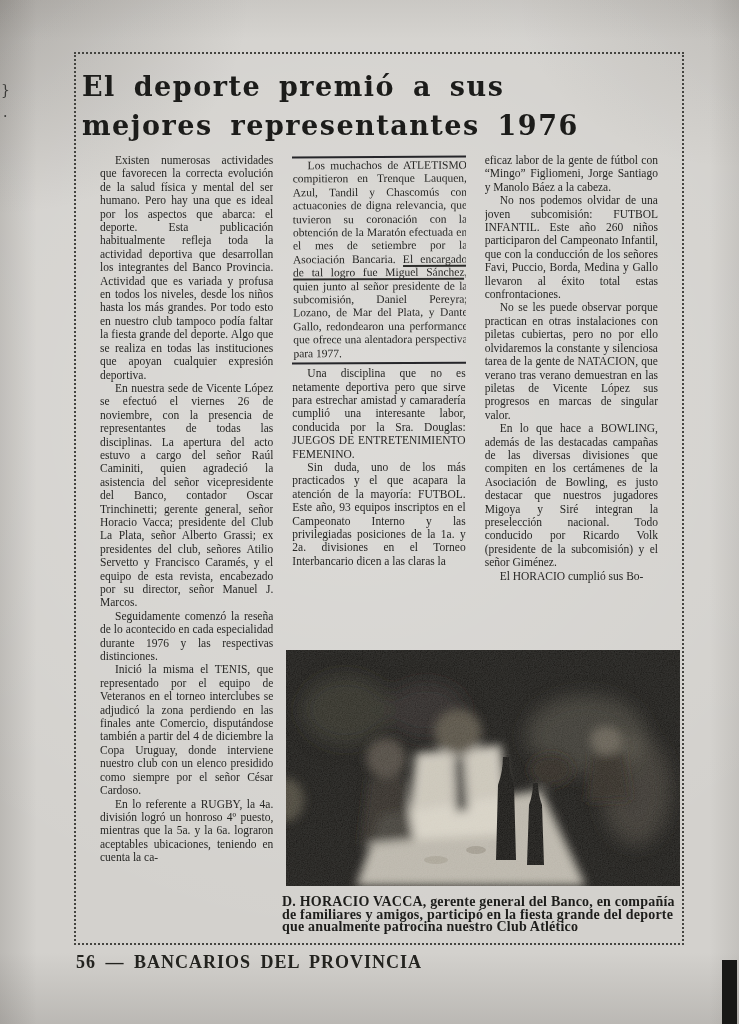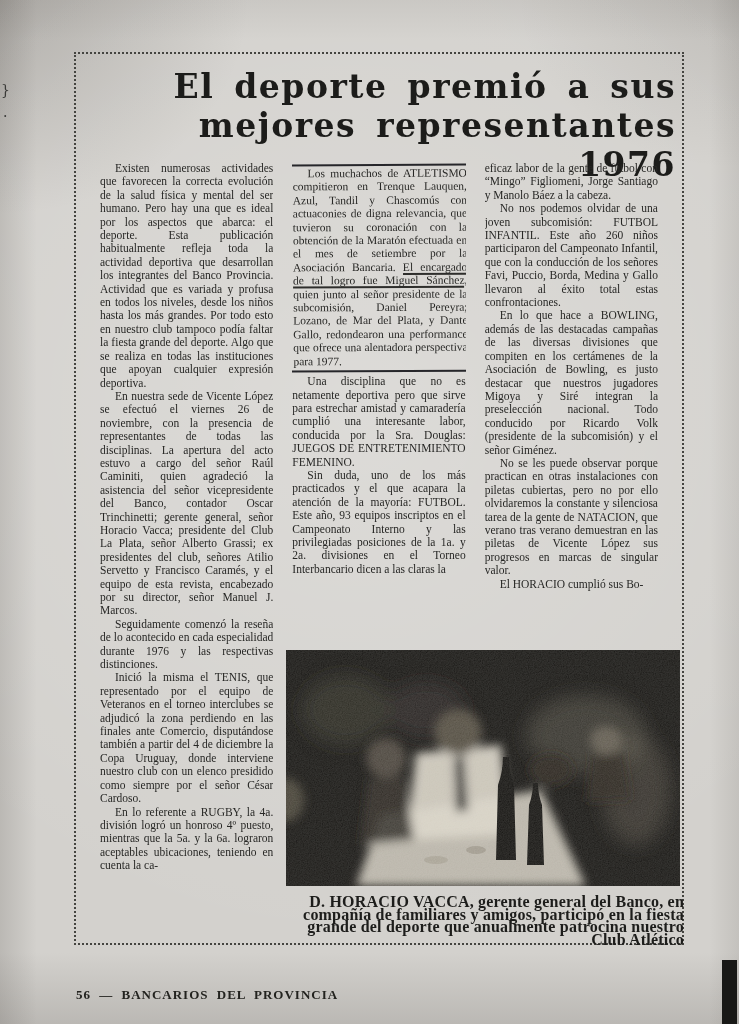--- a/index.html
+++ b/index.html
@@ -18,52 +18,52 @@
     color:#272725;
   }
   .mark{position:absolute;color:#3a3a38;font-family:"DejaVu Serif",serif;}
   .mark.brace{left:1px;top:82px;font-size:14px;}
   .mark.dot{left:3px;top:104px;font-size:14px;}
   .article{
     position:absolute;left:74px;top:52px;width:610px;height:893px;
     border:2px dotted #444440;box-sizing:border-box;
   }
   .title{
-    margin:13px 6px 0 6px;text-align:right;
+    margin:13px 6px 0 6px;text-align:left;
     font-family:"DejaVu Serif",serif;font-weight:bold;color:#1c1c1a;
-    font-size:33px;line-height:39px;letter-spacing:1.5px;word-spacing:7px;
+    font-size:27px;line-height:39px;letter-spacing:1.5px;word-spacing:7px;
   }
   .title .tline{display:block;}
   .cols{
-    position:absolute;left:24px;top:108px;width:558px;height:799px;
+    position:absolute;left:24px;top:100px;width:558px;height:799px;
     display:flex;gap:19px;overflow:hidden;
   }
   .col{width:177.3px;height:799px;overflow:hidden;
     font-size:11.5px;line-height:13.4px;text-align:justify;}
   .col p{margin:0;}
   .col p.indent{text-indent:15px;}
   .ink-underline{border-bottom:2px solid #2e2e2c;}
   .ink-tail{display:inline-block;width:86px;height:2px;background:#2e2e2c;vertical-align:baseline;margin-left:2px;}
   .boxed{
     border:2px solid #26262a;margin:2px -9px 3px -6px !important;
     padding:1px 5px 2px 5px;transform:rotate(-0.25deg);
   }
   .photo{
     position:absolute;left:210px;top:596px;width:394px;height:236px;margin:0;
     background:#0f0e0c;
   }
   .photo svg{display:block;}
   .caption{
     position:absolute;left:206px;top:842px;width:402px;
-    text-align:right;font-weight:bold;font-size:16px;line-height:12.5px;
+    text-align:left;font-weight:bold;font-size:14px;line-height:12.5px;
     color:#1d1d1b;letter-spacing:0.2px;
   }
   .footer{
     position:absolute;left:76px;top:952px;
-    font-weight:bold;font-size:13px;letter-spacing:1px;word-spacing:4px;color:#23231f;margin-top:35px;
+    font-weight:bold;font-size:18px;letter-spacing:1px;word-spacing:4px;color:#23231f;
   }
   .edge-bar{
     position:absolute;left:722px;top:960px;width:15px;height:64px;background:#181816;
   }
 </style>
 </head>
 <body>
 
 <div class="page">
 
@@ -89,22 +89,22 @@
 
       <div class="col">
         <p class="boxed indent"><span>Los muchachos de ATLETISMO compitieron en Trenque Lauquen, Azul, Tandil y Chascomús con actuaconies de digna relevancia, que tuvieron su coronación con la obtención de la Maratón efectuada en el mes de setiembre por la Asociación Bancaria. </span><span class="ink-underline">El encargado de tal logro fue Miguel Sánchez</span><span>, quien junto al señor presidente de la subcomisión, Daniel Pereyra; Lozano, de Mar del Plata, y Dante Gallo, redondearon una performance que ofrece una alentadora perspectiva para 1977.</span></p>
         <p class="indent">Una disciplina que no es netamente deportiva pero que sirve para estrechar amistad y camaradería cumplió una interesante labor, conducida por la Sra. Douglas: JUEGOS DE ENTRETENIMIENTO FEMENINO.</p>
         <p class="indent">Sin duda, uno de los más practicados y el que acapara la atención de la mayoría: FUTBOL. Este año, 93 equipos inscriptos en el Campeonato Interno y las privilegiadas posiciones de la 1a. y 2a. divisiones en el Torneo Interbancario dicen a las claras la</p>
       </div>
 
       <div class="col">
         <p>eficaz labor de la gente de fútbol con “Mingo” Figliomeni, Jorge Santiago y Manolo Báez a la cabeza.</p>
         <p class="indent">No nos podemos olvidar de una joven subcomisión: FUTBOL INFANTIL. Este año 260 niños participaron del Campeonato Infantil, que con la conducción de los señores Favi, Puccio, Borda, Medina y Gallo llevaron al éxito total estas confrontaciones.</p>
+        <p class="indent">No se les puede observar porque practican en otras instalaciones con piletas cubiertas, pero no por ello olvidaremos la constante y silenciosa tarea de la gente de NATACION, que verano tras verano demuestran en las piletas de Vicente López sus progresos en marcas de singular valor.</p>
         <p class="indent">En lo que hace a BOWLING, además de las destacadas campañas de las diversas divisiones que compiten en los certámenes de la Asociación de Bowling, es justo destacar que nuestros jugadores Migoya y Siré integran la preselección nacional. Todo conducido por Ricardo Volk (presidente de la subcomisión) y el señor Giménez.</p>
-        <p class="indent">No se les puede observar porque practican en otras instalaciones con piletas cubiertas, pero no por ello olvidaremos la constante y silenciosa tarea de la gente de NATACION, que verano tras verano demuestran en las piletas de Vicente López sus progresos en marcas de singular valor.</p>
         <p class="indent">El HORACIO cumplió sus Bo-</p>
       </div>
 
     </div>
 
     <figure class="photo">
       <svg width="394" height="236" viewBox="0 0 394 236" xmlns="http://www.w3.org/2000/svg">
         <defs>
           <filter id="soft" x="-30%" y="-30%" width="160%" height="160%">
             <feGaussianBlur stdDeviation="5"></feGaussianBlur>

